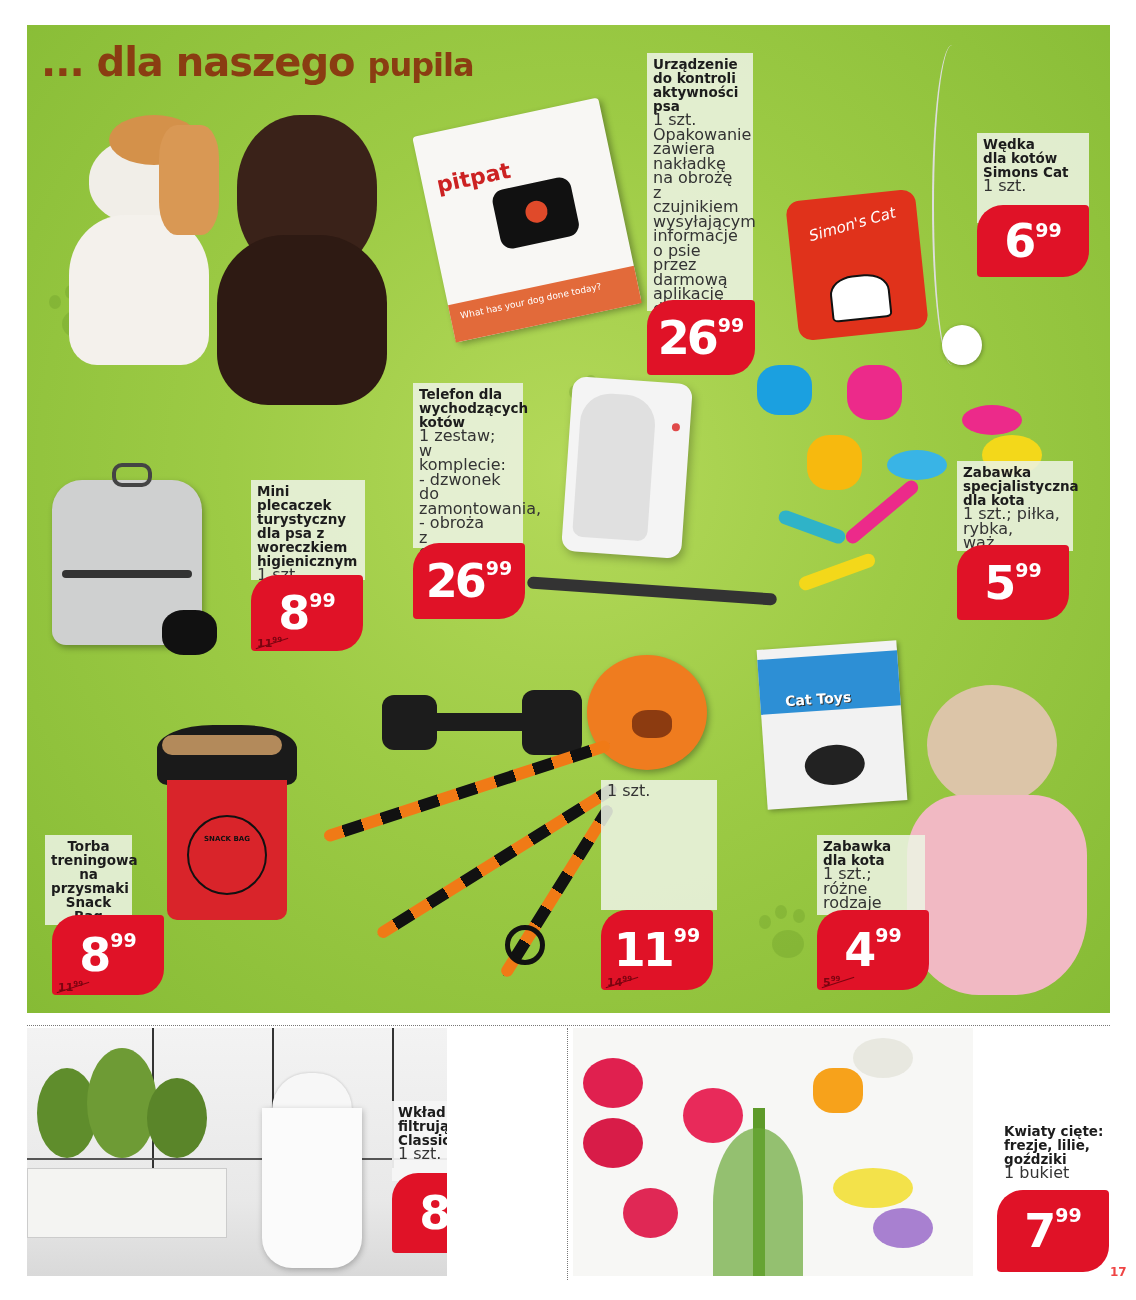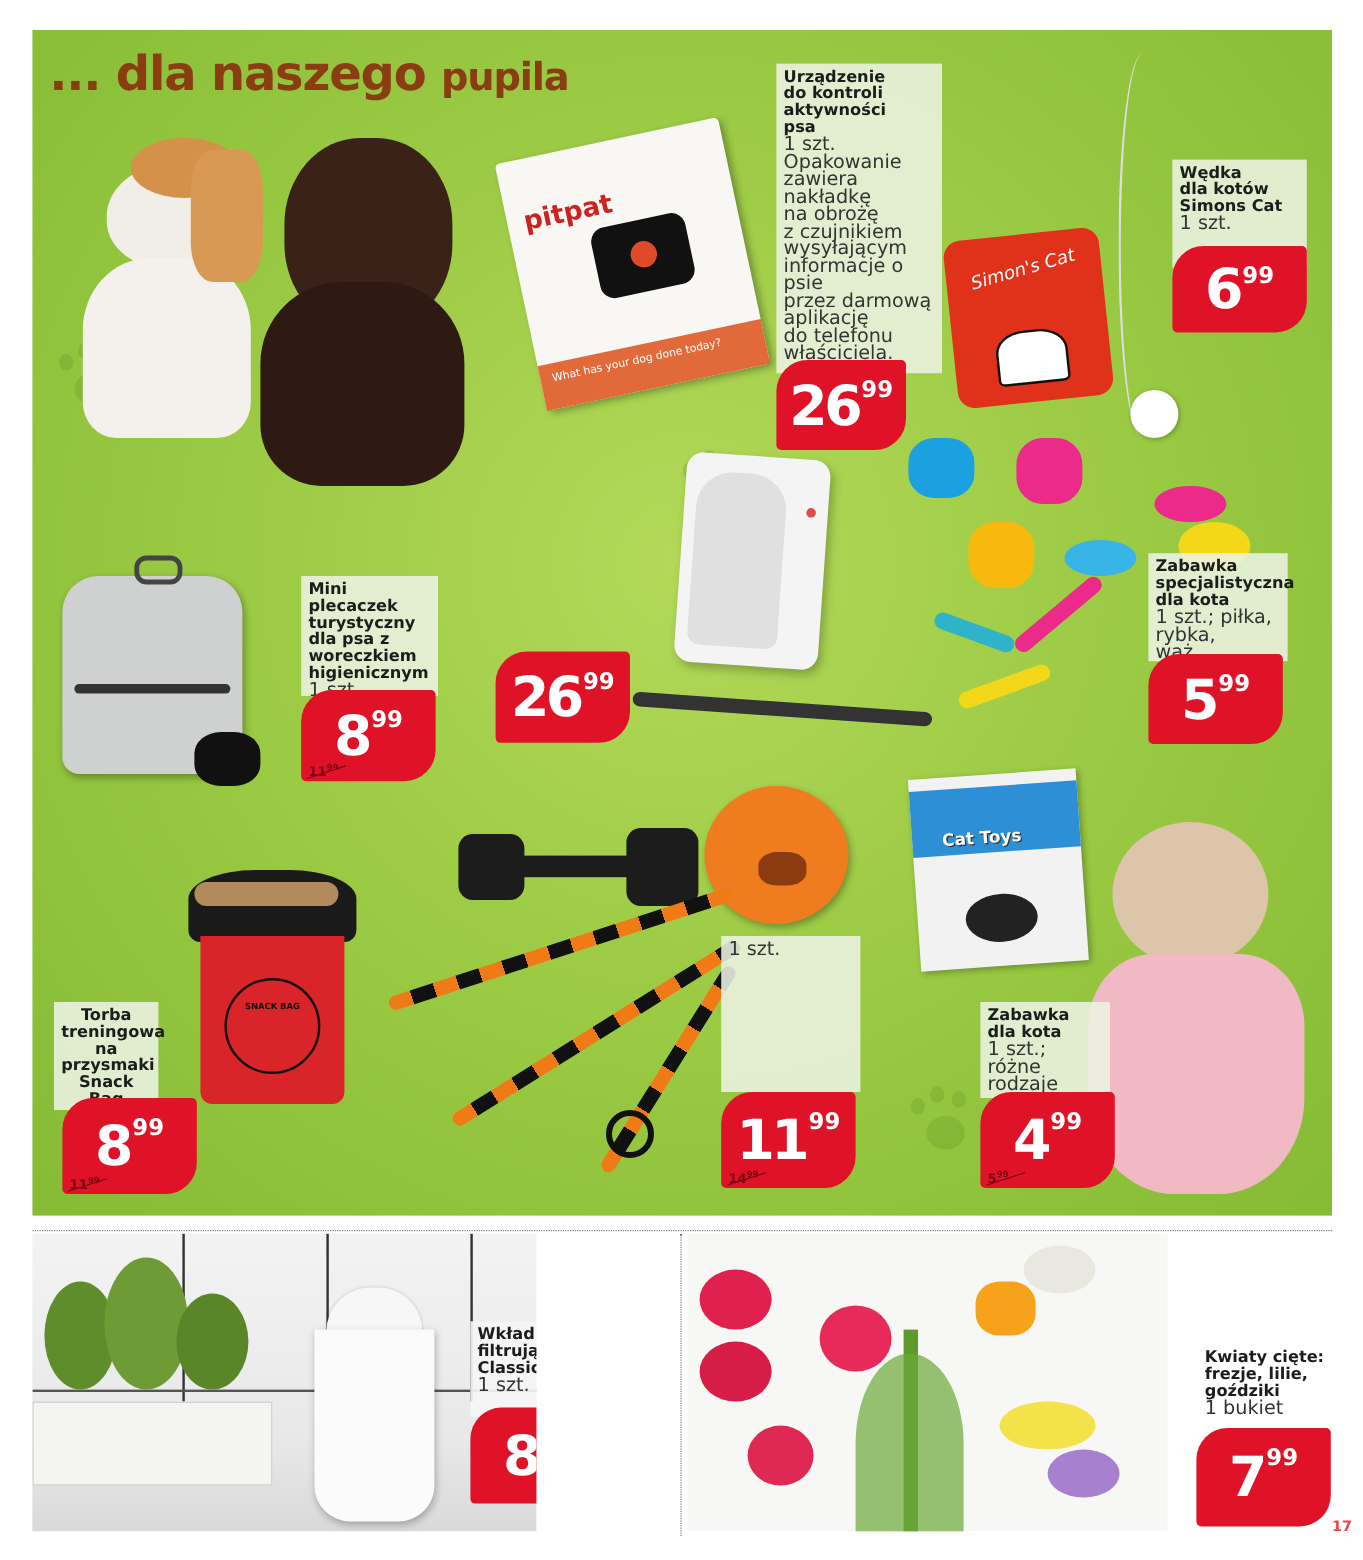--- a/index.html
+++ b/index.html
@@ -113,21 +113,21 @@
     <div style="position:absolute;left:20px;top:130px;width:170px;height:170px;background:#2e1a13;border-radius:40% 40% 30% 30%;"></div>
   </div>
 
   <div class="img" style="left:405px;top:90px;width:190px;height:210px;background:#f8f7f4;transform:rotate(-12deg);border-radius:4px;box-shadow:3px 3px 6px rgba(0,0,0,0.3);">
     <div style="position:absolute;left:14px;top:40px;color:#c22;font-weight:bold;font-size:22px;">pitpat</div>
     <div style="position:absolute;left:65px;top:70px;width:80px;height:60px;background:#111;border-radius:12px;"></div>
     <div style="position:absolute;left:95px;top:88px;width:22px;height:22px;background:#e04a2a;border-radius:50%;"></div>
     <div style="position:absolute;left:0;bottom:0;width:100%;height:38px;background:#e26a3a;color:#fff;font-size:9px;padding:8px 10px;">What has your dog done today?</div>
   </div>
 
-  <div class="label" style="left:620px;top:28px;width:138px;height:258px;">
+  <div class="label" style="left:620px;top:28px;width:106px;height:258px;">
     <div class="title">Urządzenie
 do kontroli
 aktywności
 psa</div>
     <div class="desc">1 szt.
 Opakowanie
 zawiera nakładkę
 na obrożę
 z czujnikiem
 wysyłającym
@@ -183,20 +183,32 @@
     <span class="int">5</span>
     <span class="dec">99</span>
   </div>
 
   <div class="img" style="left:540px;top:355px;width:120px;height:175px;background:#f4f4f4;border-radius:14px;transform:rotate(4deg);box-shadow:3px 4px 8px rgba(0,0,0,0.25);">
     <div style="position:absolute;left:10px;top:15px;width:75px;height:145px;background:#e0e0e0;border-radius:30px 30px 10px 10px;"></div>
     <div style="position:absolute;right:10px;top:40px;width:8px;height:8px;background:#e04a4a;border-radius:50%;"></div>
   </div>
   <div class="img" style="left:500px;top:560px;width:250px;height:12px;background:#333;border-radius:6px;transform:rotate(4deg);"></div>
 
+  <div class="label" style="left:386px;top:358px;width:110px;height:165px;">
+    <div class="title">Telefon dla
+wychodzących
+kotów</div>
+    <div class="desc">1 zestaw;
+w komplecie:
+- dzwonek
+do zamontowania,
+- obroża
+z czujnikiem,
+zasięg: ok 3 m.</div>
+  </div>
   <div class="price" style="left:386px;top:518px;width:112px;height:76px;">
     <span class="int">26</span>
     <span class="dec">99</span>
   </div>
 
   <div class="img" style="left:15px;top:430px;width:175px;height:200px;">
     <div style="position:absolute;left:10px;top:25px;width:150px;height:165px;background:#cfd0d0;border-radius:30px 30px 14px 14px;box-shadow:2px 3px 6px rgba(0,0,0,0.3);"></div>
     <div style="position:absolute;left:20px;top:115px;width:130px;height:8px;background:#333;border-radius:4px;"></div>
     <div style="position:absolute;left:70px;top:8px;width:40px;height:24px;border:4px solid #444;border-radius:10px;"></div>
     <div style="position:absolute;left:120px;top:155px;width:55px;height:45px;background:#111;border-radius:40%;"></div>

